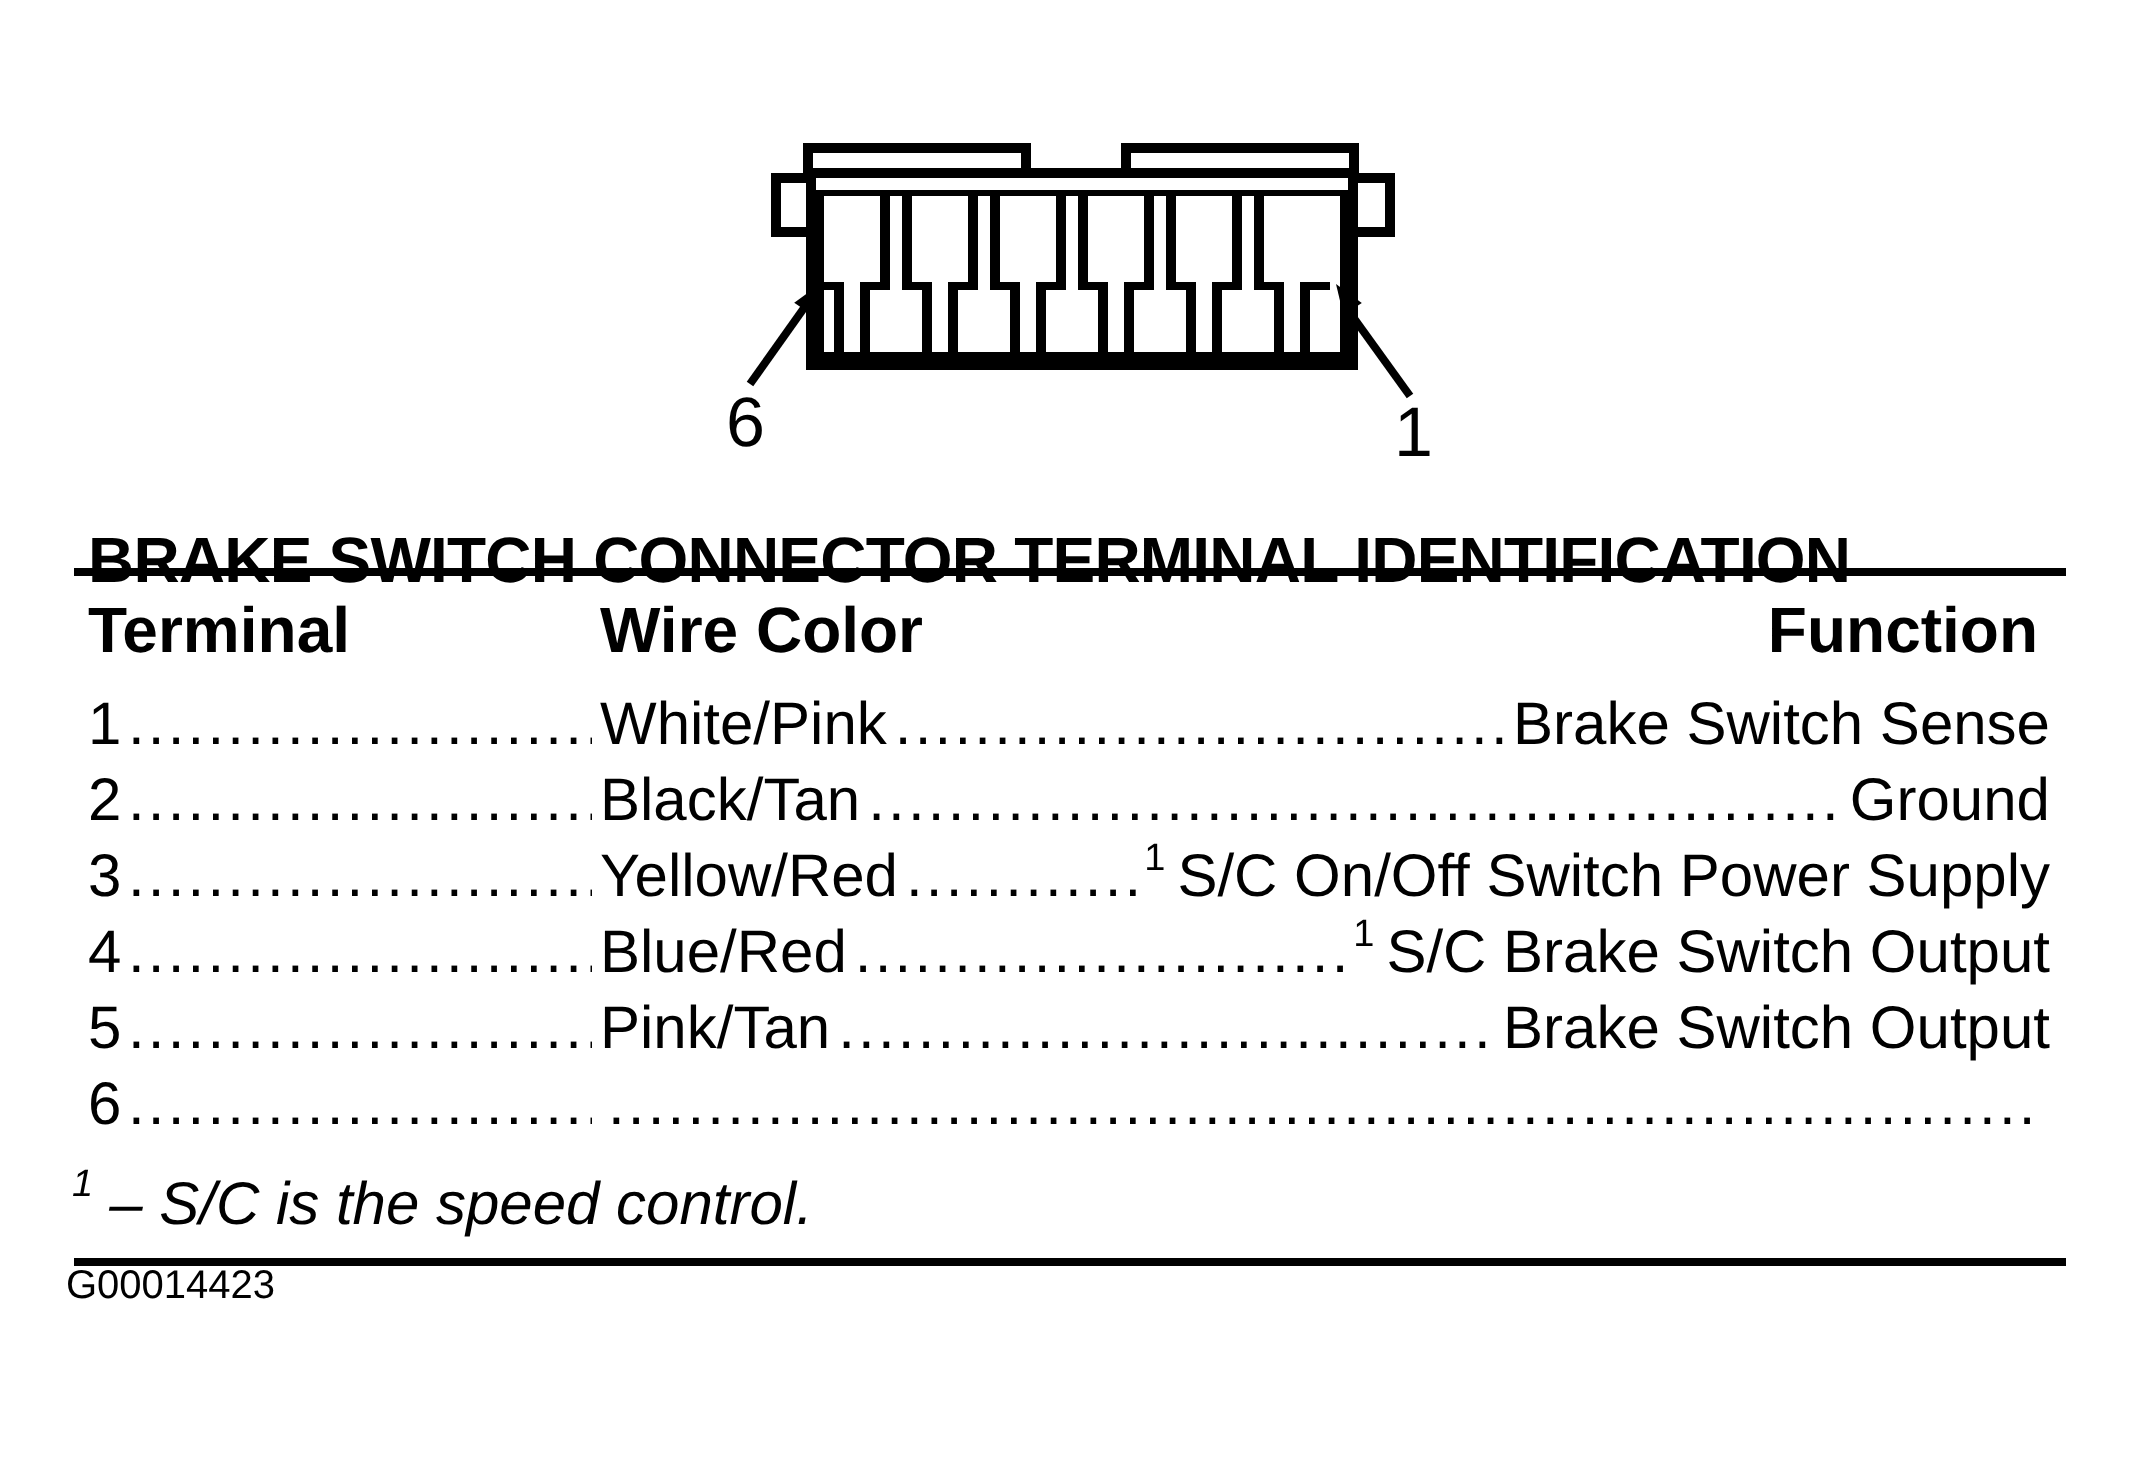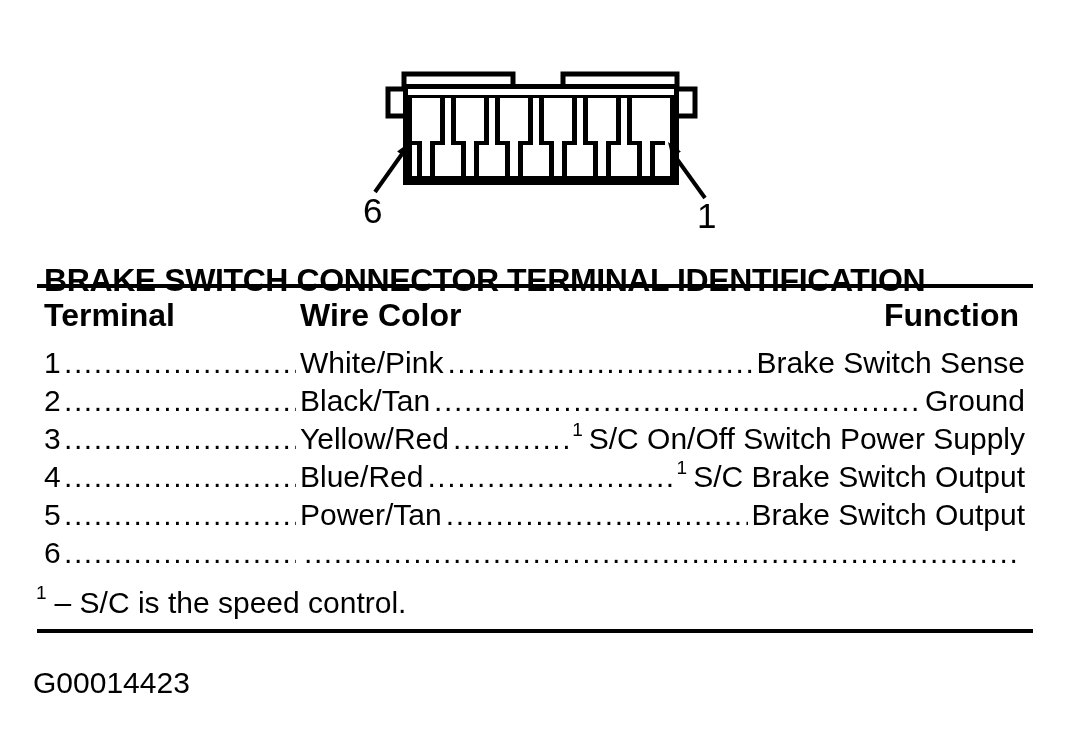--- a/index.html
+++ b/index.html
@@ -35,26 +35,26 @@
     overflow:hidden; letter-spacing:1.6px; color:#000;
   }
   .lead1 { flex:0 0 232px; margin-right:4px; }
   .lead2 { flex:1 1 0; margin:0 4px; }
   .wire { flex:0 0 auto; }
   .func { flex:0 0 auto; text-align:left; }
   .fnmark { font-size:19px; vertical-align:13px; line-height:0; }
   .func .fnmark:not(:empty) { margin-right:6px; }
   .footnote {
     position:absolute; left:36px; top:583px; height:40px; line-height:40px;
-    font-size:30px; white-space:nowrap;
+    font-size:30px; white-space:nowrap;font-style:italic;
   }
   .footnote .fnmark { vertical-align:14px; }
   .footnote-text { margin-left:8px; }
   .figure-id {
-    position:absolute; left:33px; top:666px; font-size:30px; line-height:34px;
+    position:absolute; left:33px; top:626px; font-size:20px; line-height:34px;
   }
 </style>
 </head>
 <body>
 
 <div class="page">
 
   <svg class="connector-svg" width="400" height="175" viewBox="0 0 400 175">
     <g stroke="none" fill="none">
 
@@ -170,21 +170,21 @@
       <span class="num">4</span>
       <span class="lead lead1">..........................................................................................................................................................</span>
       <span class="wire">Blue/Red</span>
       <span class="lead lead2">..........................................................................................................................................................</span>
       <span class="func"><sup class="fnmark">1</sup><span>S/C Brake Switch Output</span></span>
     </div>
 
     <div class="row">
       <span class="num">5</span>
       <span class="lead lead1">..........................................................................................................................................................</span>
-      <span class="wire">Power/Tan</span>
+      <span class="wire">Pink/Tan</span>
       <span class="lead lead2">..........................................................................................................................................................</span>
       <span class="func"><sup class="fnmark"></sup><span>Brake Switch Output</span></span>
     </div>
 
     <div class="row">
       <span class="num">6</span>
       <span class="lead lead1">..........................................................................................................................................................</span>
       <span class="lead lead2">..........................................................................................................................................................</span>
     </div>
 

